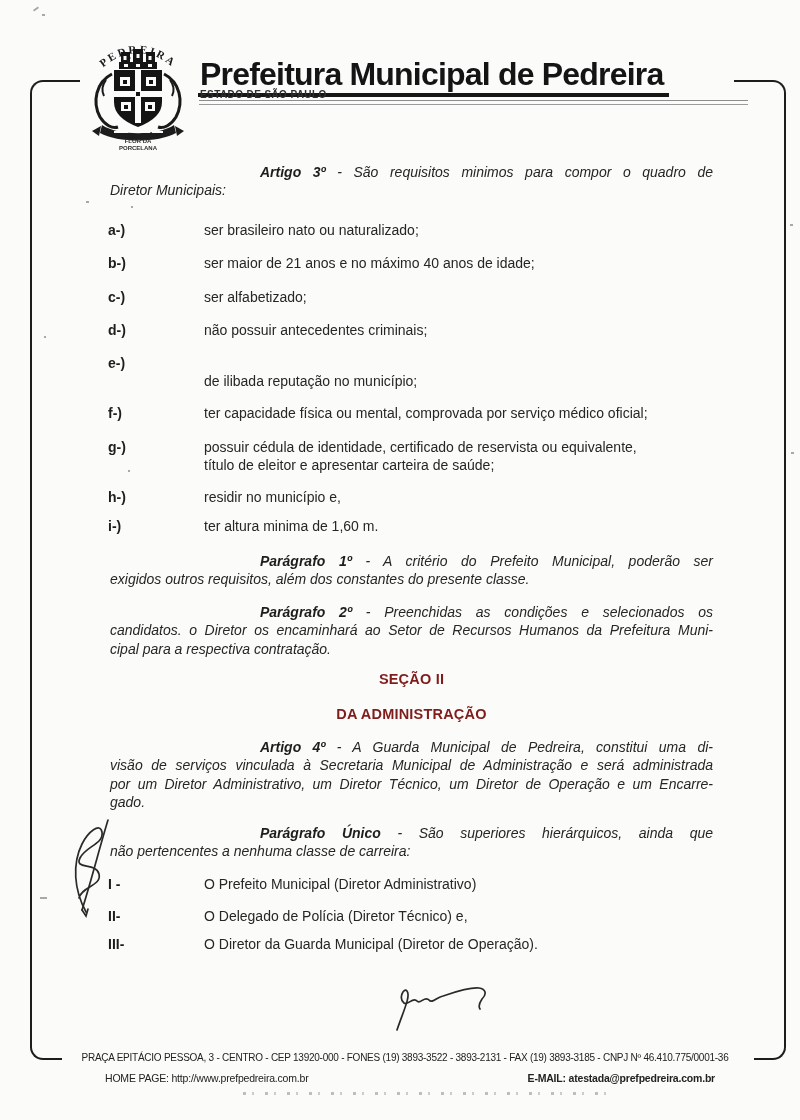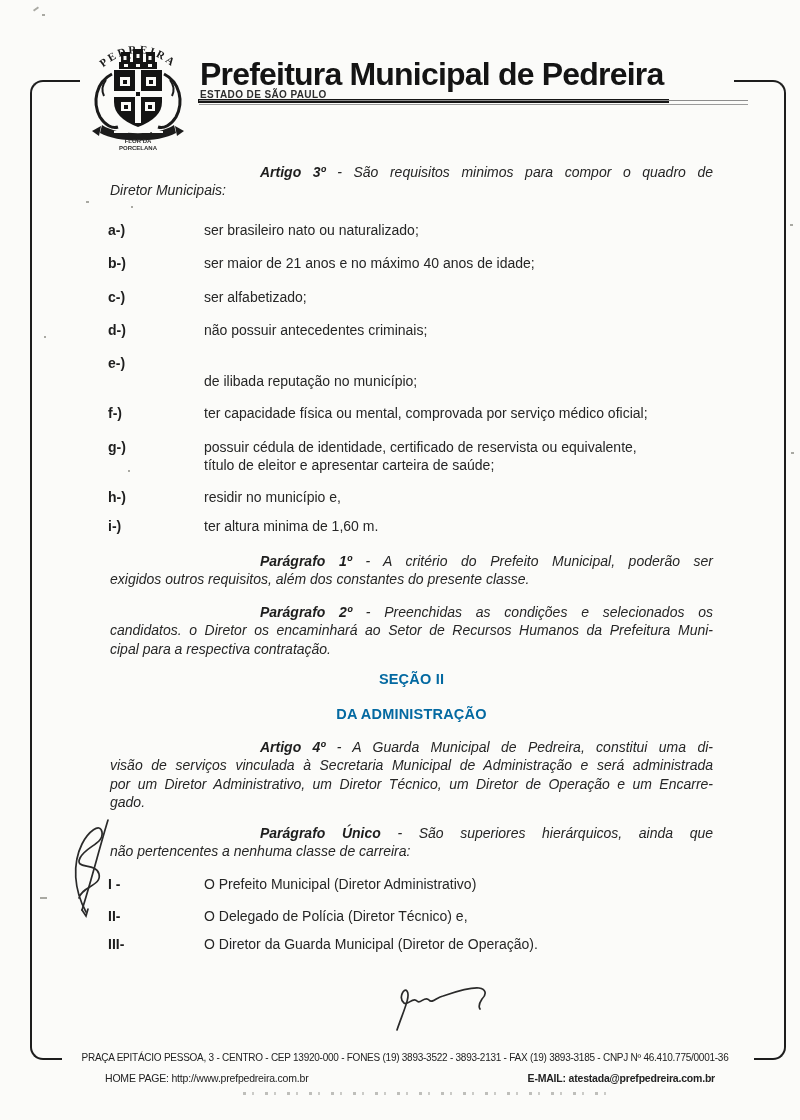--- a/index.html
+++ b/index.html
@@ -11,37 +11,37 @@
   .f-tl{left:30px;top:80px;width:48px;height:26px;border-top-width:2px;border-left-width:2px;border-top-left-radius:13px;}
   .f-tr{left:734px;top:80px;width:50px;height:26px;border-top-width:2px;border-right-width:2px;border-top-right-radius:13px;}
   .f-l{left:30px;top:104px;width:2px;height:929px;border-left-width:2px;}
   .f-r{left:782px;top:104px;width:2px;height:929px;border-right-width:2px;}
   .f-bl{left:30px;top:1032px;width:30px;height:26px;border-bottom-width:2px;border-left-width:2px;border-bottom-left-radius:13px;}
   .f-br{left:754px;top:1032px;width:30px;height:26px;border-bottom-width:2px;border-right-width:2px;border-bottom-right-radius:13px;}
 
   
   .crest{position:absolute;left:84px;top:30px;}
   .title{position:absolute;left:198px;top:56px;margin:0;font-size:32px;font-weight:700;
-         letter-spacing:-0.8px;color:#141414;border-bottom:4px solid #161616;padding:0 6px 6px 2px;
+         letter-spacing:-0.8px;color:#141414;border-bottom:4px solid #161616;padding:0 6px 0 2px;
          white-space:nowrap;}
   .title-dbl{position:absolute;left:199px;top:100px;width:549px;height:3px;
              border-top:1px solid #8d8d8d;border-bottom:1px solid #9b9b9b;}
   .subtitle{position:absolute;left:200px;top:89px;width:505px;text-align:left;
             font-size:10px;font-weight:600;letter-spacing:0.4px;color:#2e2e2e;}
 
   
   .para{position:absolute;left:110px;width:603px;font-size:14px;line-height:18.4px;color:#262626;font-style:italic;}
   .ln{text-align:justify;}
   .j{text-align:justify;-moz-text-align-last:justify;text-align-last:justify;}
   .p1{margin-left:150px;}
   .lastln{text-align:left;}
   .para b{font-weight:700;color:#1d1d1d;}
 
   .sec{position:absolute;left:110px;width:603px;text-align:center;font-size:14.5px;
-       font-weight:700;color:#0369a1;letter-spacing:0.2px;}
+       font-weight:700;color:#7f1d1d;letter-spacing:0.2px;}
 
   .row{position:absolute;left:0;top:0;width:800px;font-size:14px;}
   .lbl{position:absolute;left:108px;font-weight:700;color:#1d1d1d;}
   .txt{position:absolute;left:204px;width:510px;line-height:17.5px;}
 
   
   .foot1{position:absolute;left:58px;top:1052px;width:694px;text-align:center;
          font-size:10px;font-weight:400;letter-spacing:-0.25px;color:#222;white-space:nowrap;}
   .foot2a{position:absolute;left:105px;top:1072px;font-size:10.5px;font-weight:400;
           letter-spacing:-0.2px;color:#222;}

